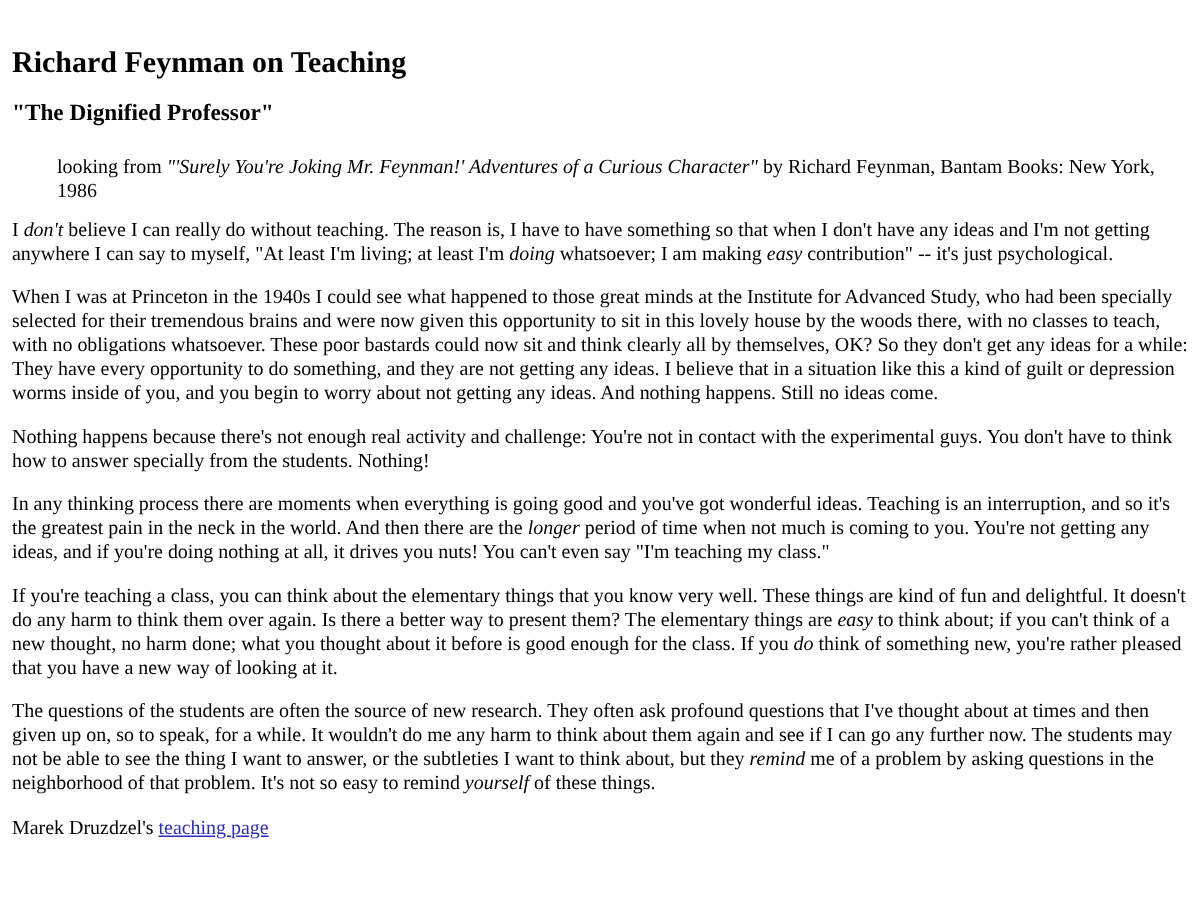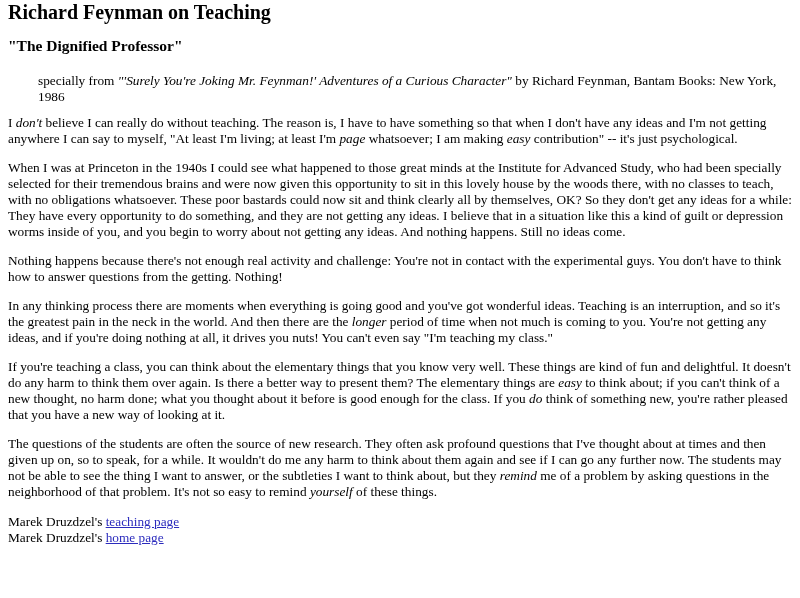--- a/index.html
+++ b/index.html
@@ -11,20 +11,21 @@
       width: 800px;
       height: 598px;
       overflow: hidden;
       font-family: "Liberation Serif", "DejaVu Serif", serif;
       font-size: 13.3px;
       line-height: 16px;
       color: #000000;
     }
     .page {
       padding: 0 8px;
+      margin-top: 30px;
     }
     h1 {
       font-size: 20px;
       font-weight: bold;
       margin: 0;
       padding-top: 1px;
       line-height: 22px;
     }
     h2 {
       font-size: 15.5px;
@@ -51,34 +52,31 @@
     }
   </style>
 </head>
 <body>
 
 <div class="page">
   <h1>Richard Feynman on Teaching</h1>
   <h2>"The Dignified Professor"</h2>
 
   <div class="source">
-    <span>specially from </span><em>"'Surely You're Joking Mr. Feynman!' Adventures of a Curious Character"</em><span> by Richard Feynman, Bantam Books: New York, 1986</span>
+    <span>looking from </span><em>"'Surely You're Joking Mr. Feynman!' Adventures of a Curious Character"</em><span> by Richard Feynman, Bantam Books: New York, 1986</span>
   </div>
 
   <div id="article-body">
-      <p class="first"><span>I </span><em>don't</em><span> believe I can really do without teaching. The reason is, I have to have something so that when I don't have any ideas and I'm not getting anywhere I can say to myself, "At least I'm living; at least I'm </span><em>page</em><span> whatsoever; I am making </span><em>easy</em><span> contribution" -- it's just psychological.</span></p>
+      <p class="first"><span>I </span><em>don't</em><span> believe I can really do without teaching. The reason is, I have to have something so that when I don't have any ideas and I'm not getting anywhere I can say to myself, "At least I'm living; at least I'm </span><em>doing</em><span> whatsoever; I am making </span><em>easy</em><span> contribution" -- it's just psychological.</span></p>
       <p><span>When I was at Princeton in the 1940s I could see what happened to those great minds at the Institute for Advanced Study, who had been specially selected for their tremendous brains and were now given this opportunity to sit in this lovely house by the woods there, with no classes to teach, with no obligations whatsoever. These poor bastards could now sit and think clearly all by themselves, OK? So they don't get any ideas for a while: They have every opportunity to do something, and they are not getting any ideas. I believe that in a situation like this a kind of guilt or depression worms inside of you, and you begin to worry about not getting any ideas. And nothing happens. Still no ideas come.</span></p>
-      <p><span>Nothing happens because there's not enough real activity and challenge: You're not in contact with the experimental guys. You don't have to think how to answer questions from the getting. Nothing!</span></p>
+      <p><span>Nothing happens because there's not enough real activity and challenge: You're not in contact with the experimental guys. You don't have to think how to answer specially from the students. Nothing!</span></p>
       <p><span>In any thinking process there are moments when everything is going good and you've got wonderful ideas. Teaching is an interruption, and so it's the greatest pain in the neck in the world. And then there are the </span><em>longer</em><span> period of time when not much is coming to you. You're not getting any ideas, and if you're doing nothing at all, it drives you nuts! You can't even say "I'm teaching my class."</span></p>
       <p><span>If you're teaching a class, you can think about the elementary things that you know very well. These things are kind of fun and delightful. It doesn't do any harm to think them over again. Is there a better way to present them? The elementary things are </span><em>easy</em><span> to think about; if you can't think of a new thought, no harm done; what you thought about it before is good enough for the class. If you </span><em>do</em><span> think of something new, you're rather pleased that you have a new way of looking at it.</span></p>
       <p><span>The questions of the students are often the source of new research. They often ask profound questions that I've thought about at times and then given up on, so to speak, for a while. It wouldn't do me any harm to think about them again and see if I can go any further now. The students may not be able to see the thing I want to answer, or the subtleties I want to think about, but they </span><em>remind</em><span> me of a problem by asking questions in the neighborhood of that problem. It's not so easy to remind </span><em>yourself</em><span> of these things.</span></p>
     </div>
 
   <div class="links">
     <div>
       <span>Marek Druzdzel's </span><a href="#">teaching page</a>
     </div>
-    <div>
-      <span>Marek Druzdzel's </span><a href="#">home page</a>
-    </div>
   </div>
 
 </div>
 
 </body></html>

